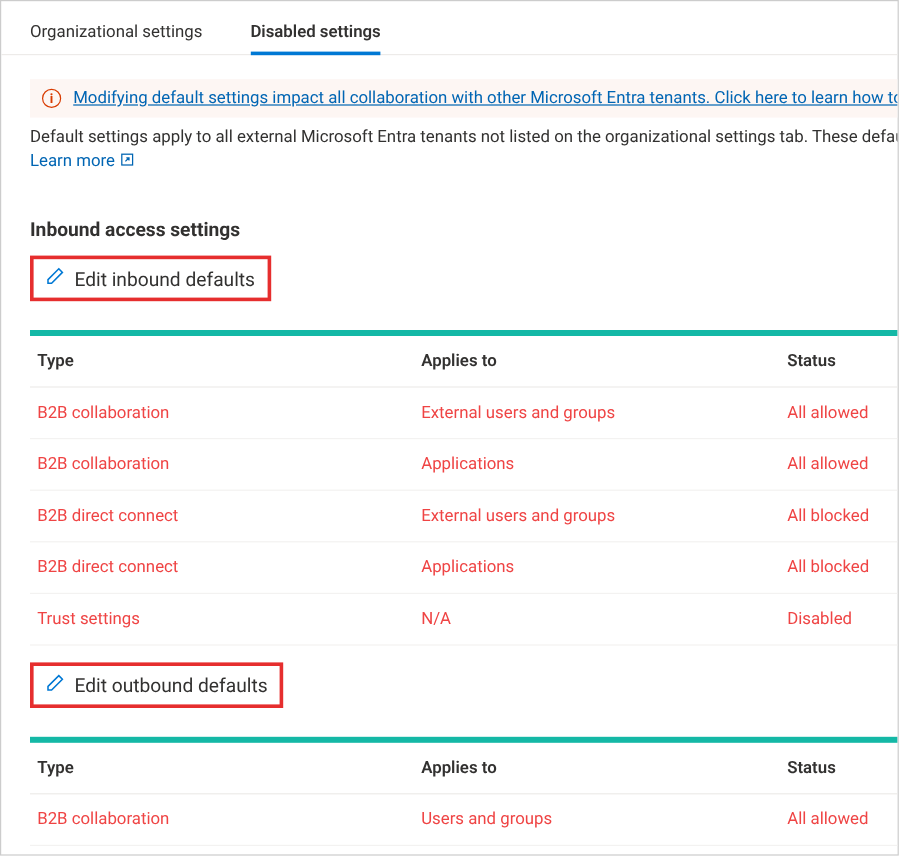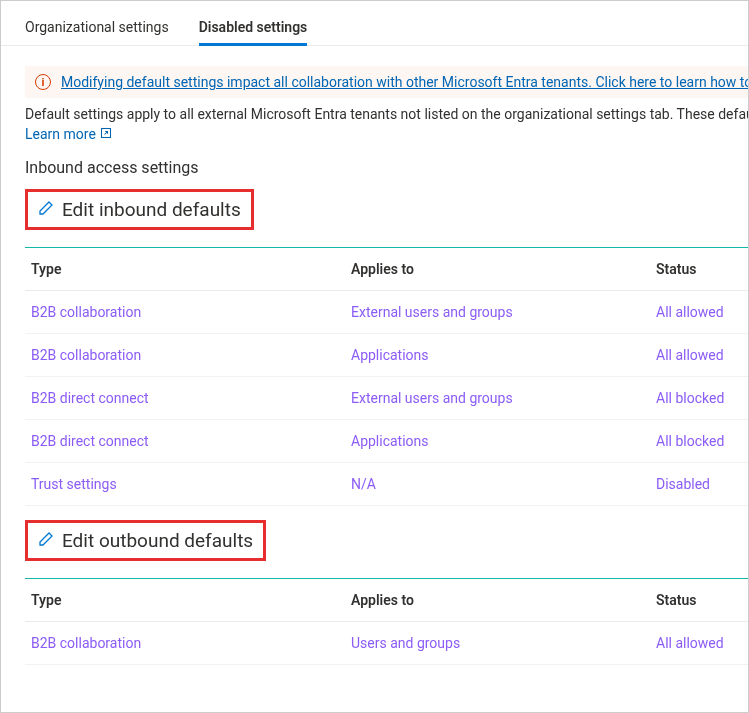--- a/index.html
+++ b/index.html
@@ -8,21 +8,21 @@
       font-size: 14px;
       color: #323130;
       background: #fff;
       width: 749px;
       height: 713px;
       overflow: hidden;
       border: 1px solid #ccc;
     }
     .tabs {
       display: flex;
-      gap: 30px;
+      gap: 40px;
       padding: 12px 24px 0 24px;
       border-bottom: 1px solid #edebe9;
     }
     .tab {
       padding: 6px 0 10px 0;
       cursor: pointer;
       color: #323130;
       position: relative;
     }
     .tab.active {
@@ -70,62 +70,63 @@
       line-height: 20px;
       white-space: nowrap;
       overflow: hidden;
     }
     .learn-more {
       color: #0065b3;
       text-decoration: none;
       display: inline-flex;
       align-items: flex-end;
       gap: 4px;
-      margin-bottom: 16px;
+      margin-bottom: 28px;
     }
     .ext-icon {
       font-size: 11px;
     }
     h3.section-header {
       font-size: 16px;
-      font-weight: 400;
+      font-weight: 700;
       margin-bottom: 12px;
+      margin-top: 12px;
     }
     .edit-btn {
       display: inline-flex;
       align-items: center;
       gap: 8px;
       padding: 6px 10px;
       color: #323130;
       cursor: pointer;
-      font-size: 19px;
+      font-size: 16px;
+      margin-bottom: 24px;
     }
     .highlight {
       border: 3px solid #e62e2e;
     }
     .pencil-icon {
       color: #0078d4;
     }
     .table {
       width: 100%;
     }
     .thead, .trow {
       display: grid;
       grid-template-columns: 320px 305px 1fr;
       padding: 13px 6px;
     }
     .thead {
       font-weight: 600;
       border-bottom: 1px solid #edebe9;
-      border-top: 1px solid #14b8a6;
-      margin-top: 17px;
+      border-top: 5px solid #14b8a6;
     }
     .trow {
       border-bottom: 1px solid #f3f2f1;
-      color: #8b5cf6;
+      color: #ef4444;
     }
     .section-gap {
       height: 14px;
     }
   </style>
 </head>
 <body>
 
 <div class="tabs">
   <div class="tab">Organizational settings</div>

